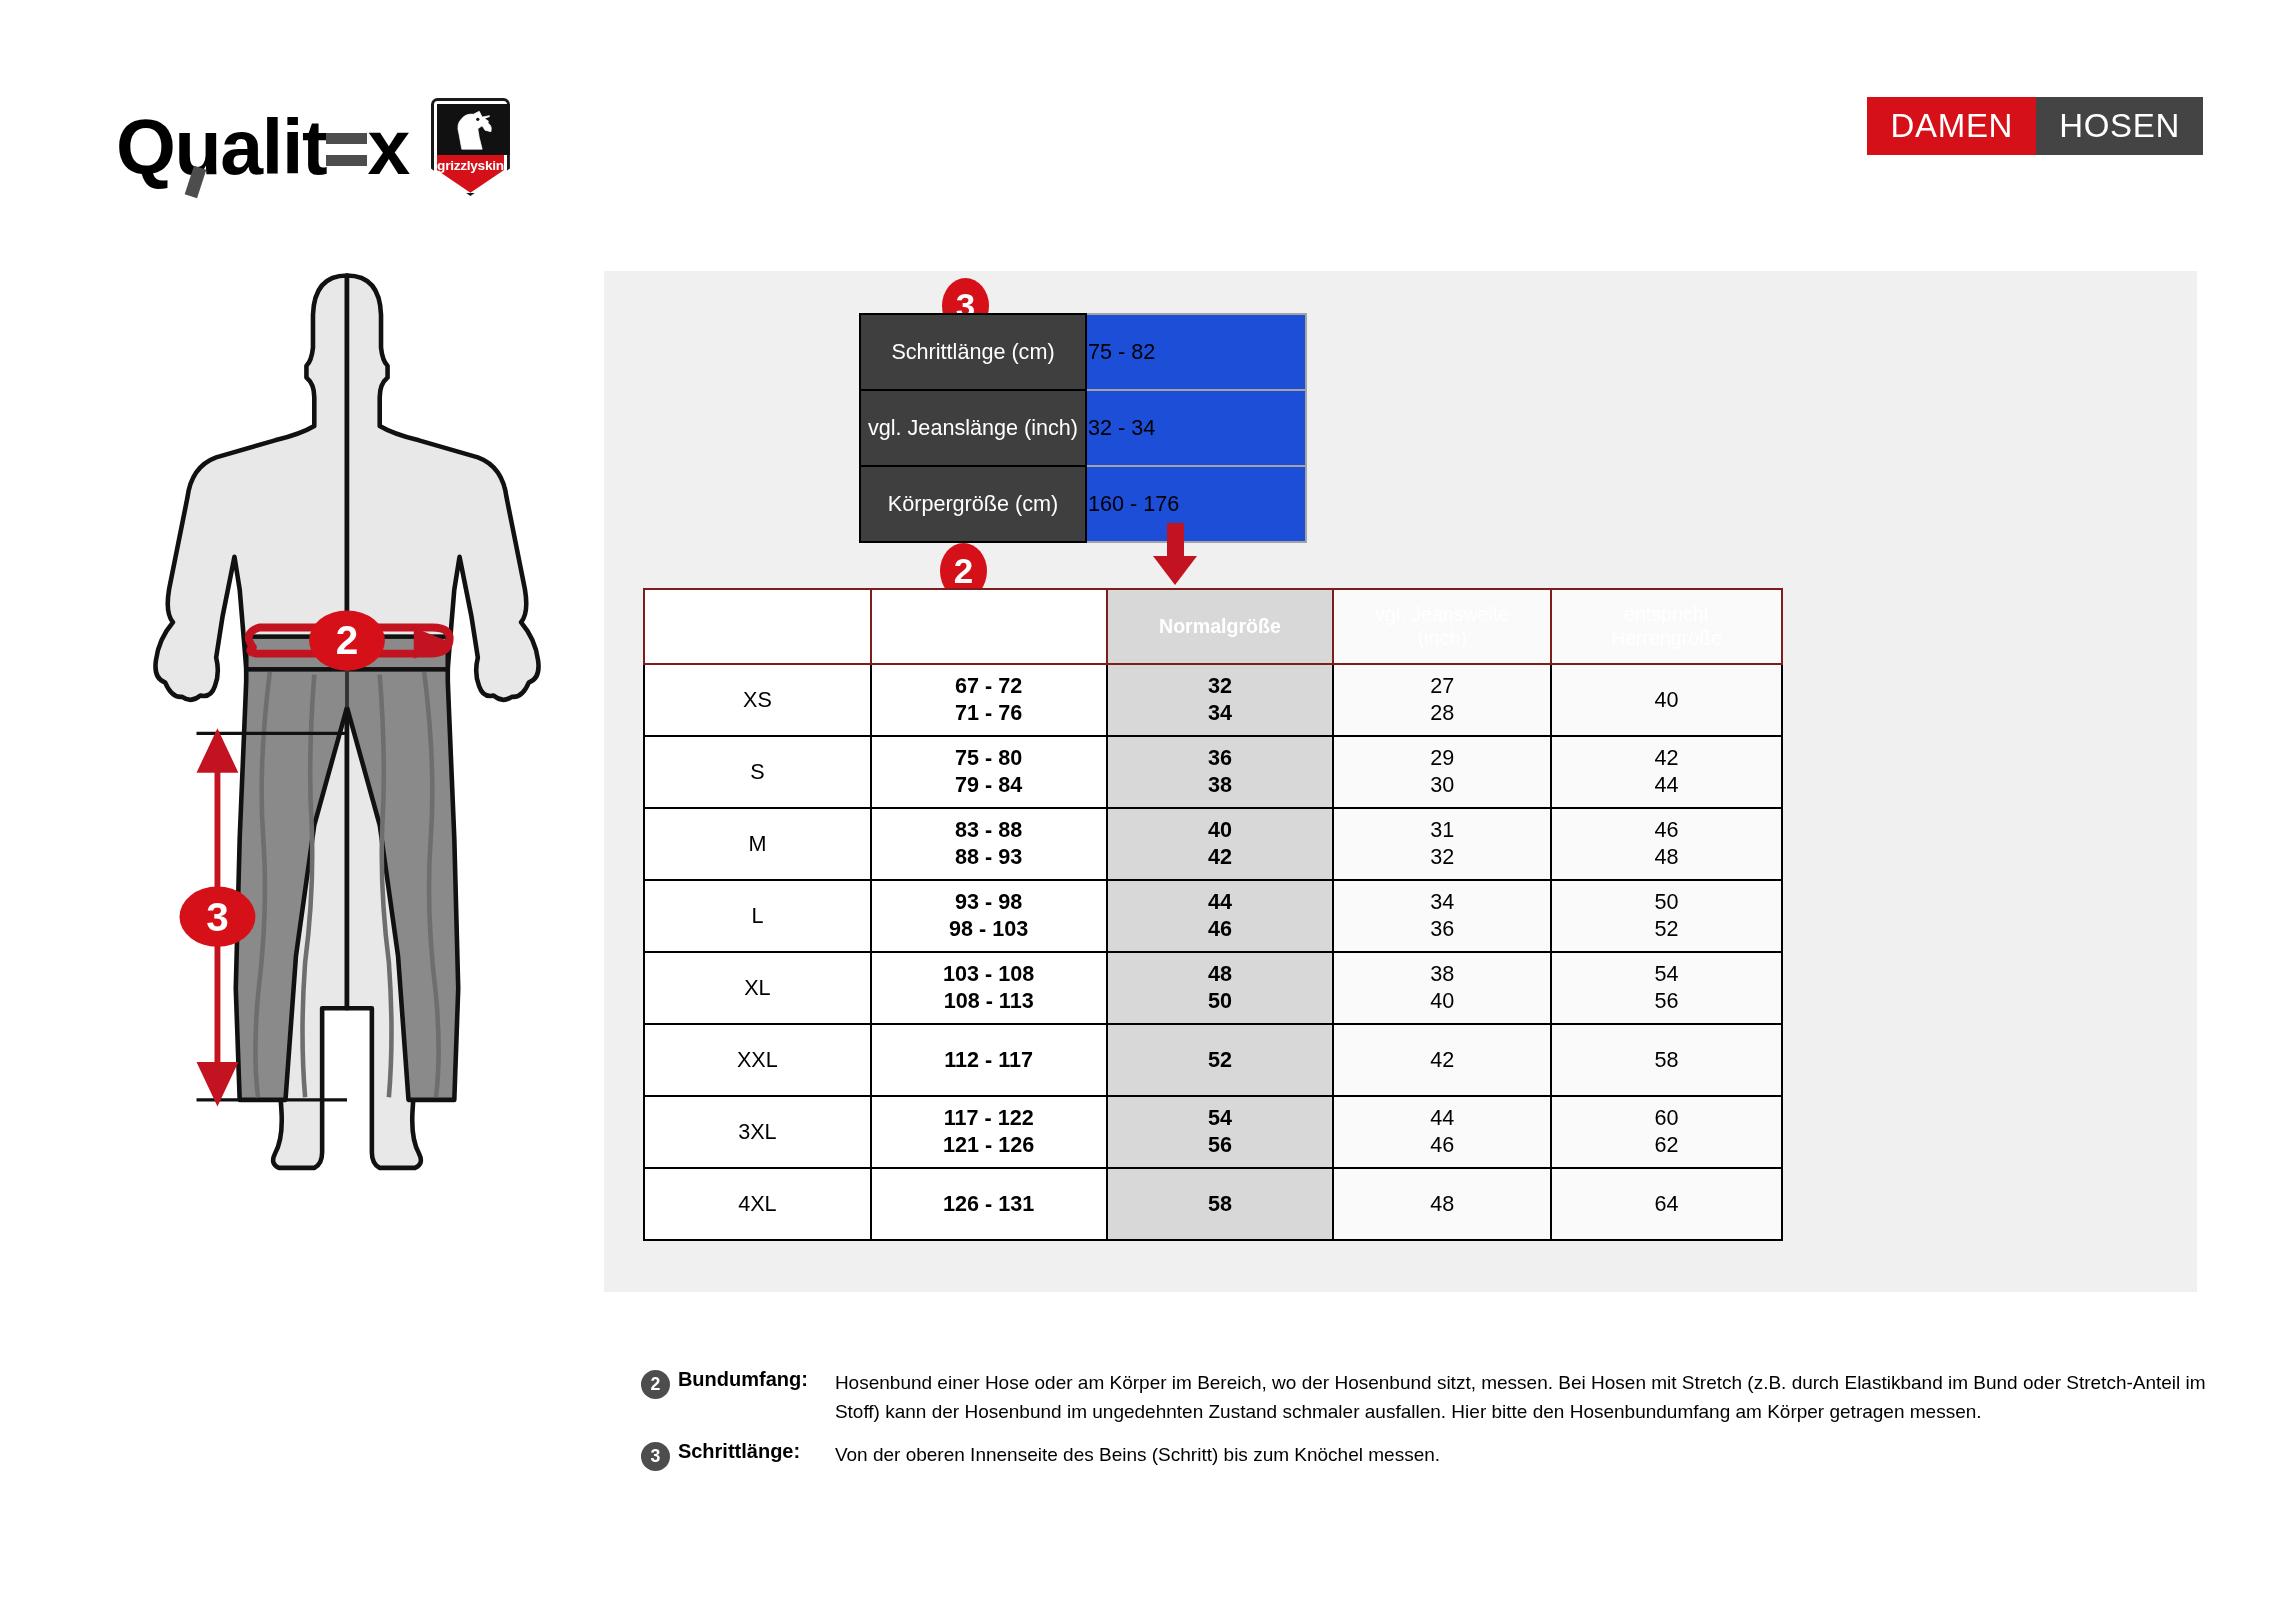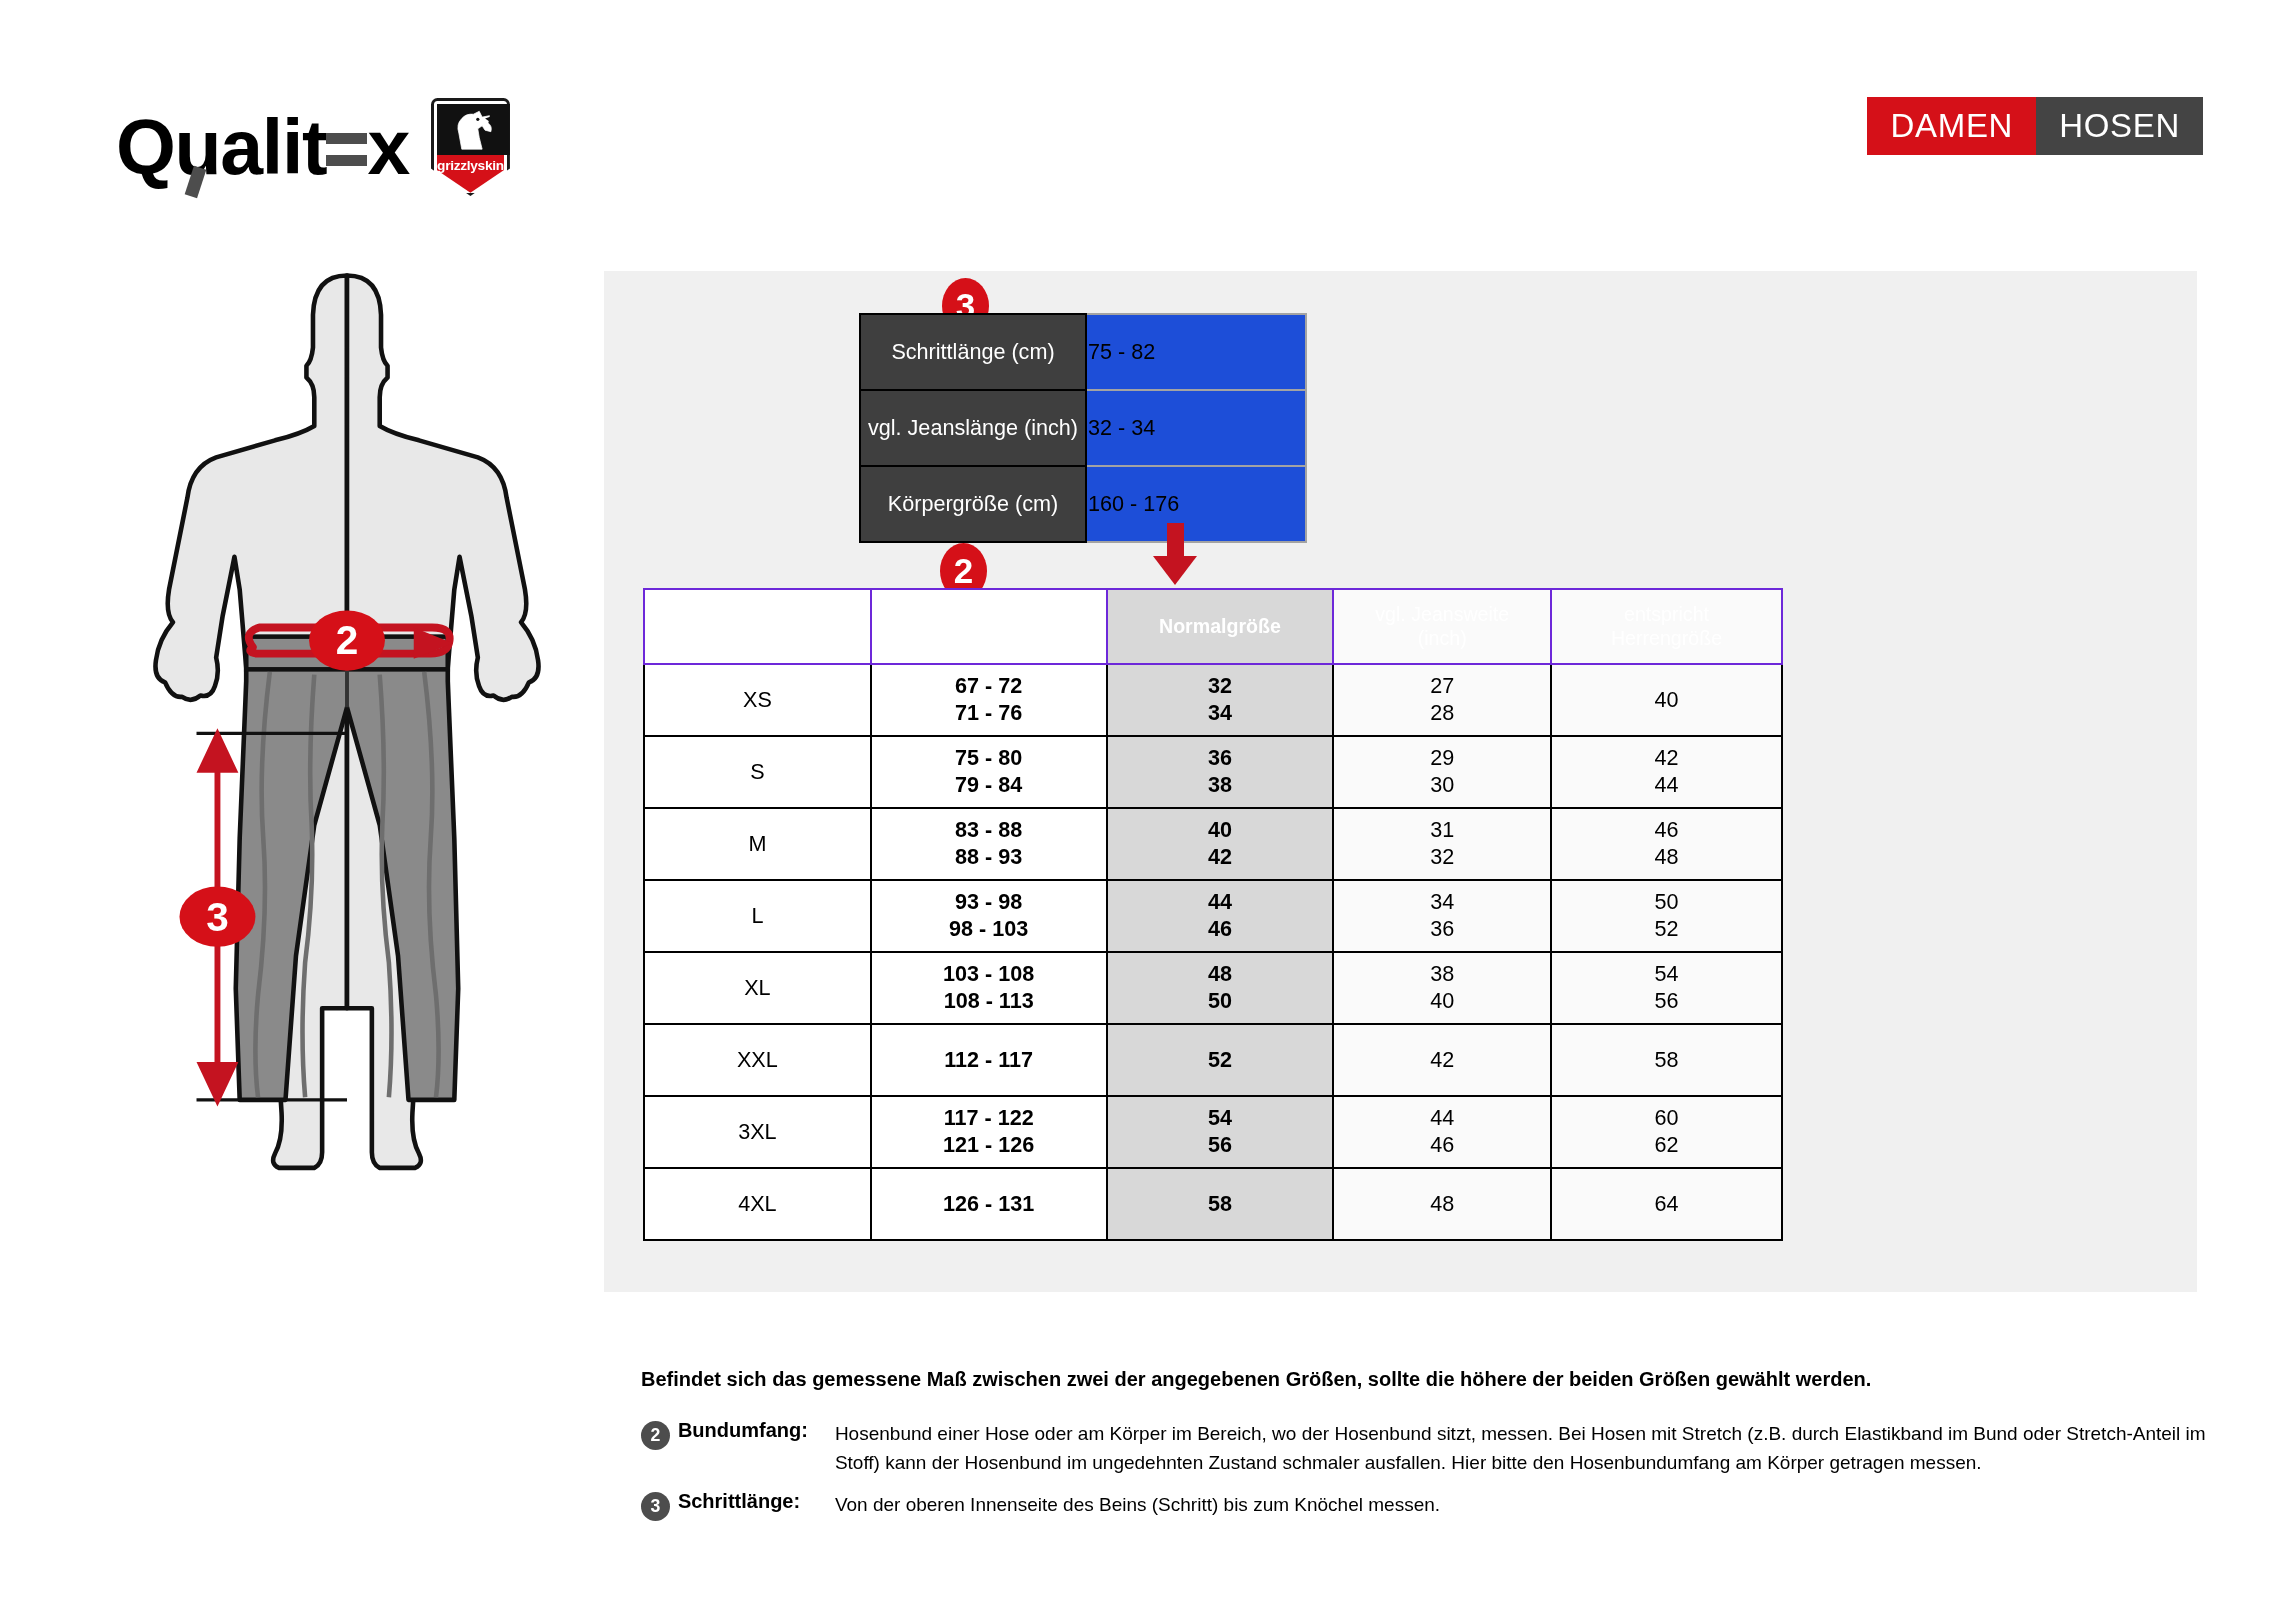--- a/index.html
+++ b/index.html
@@ -44,21 +44,21 @@
   #top-table{position:absolute;left:859px;top:313px;border-collapse:collapse;}
   #top-table td{height:72px;font-size:21.6px;}
   #top-table td.lbl{width:222px;background:#3f3f3f;color:#fff;text-align:center;
      border:2px solid #000;}
   #top-table td.val{width:216px;background:#1d4ed8;color:#000;text-align:left;
      border:2px solid #a3a3a3;}
 
   
   #main-table{position:absolute;left:643px;top:588px;border-collapse:collapse;}
   #main-table th{background:#3f3f3f;color:#fff;font-size:19.6px;font-weight:400;
-     border:2px solid #6d28d9;height:73px;line-height:1.18;padding:0 3.9px;}
+     border:2px solid #7f1d1d;height:73px;line-height:1.18;padding:0 3.9px;}
   #main-table td{border:2px solid #000;text-align:center;font-size:21.6px;line-height:1.25;height:68px;}
   #main-table td .two{display:block;}
   #main-table .c-size{width:217px;background:#fff;}
   #main-table .c-waist{width:226px;background:#fff;font-weight:700;}
   #main-table .c-norm{width:217px;background:#d8d8d8;font-weight:700;}
   #main-table .c-jeans{width:208px;background:#fafafa;}
   #main-table .c-men{width:221px;background:#fafafa;}
 
   
   .red-bubble{position:absolute;background:#d51018;color:#fff;border-radius:50%;
@@ -364,21 +364,20 @@
           <span class="two">48</span>
         </td>
         <td class="c-men">
           <span class="two">64</span>
         </td>
       </tr>
     </tbody>
 </table>
 
 <div id="footnotes">
-  <div class="fn-lead">Befindet sich das gemessene Maß zwischen zwei der angegebenen Größen, sollte die höhere der beiden Größen gewählt werden.</div>
   <div id="fn-list">
       <div class="fn-row">
         <div class="fn-num">2</div>
         <div class="fn-term">Bundumfang:</div>
         <div class="fn-body">Hosenbund einer Hose oder am Körper im Bereich, wo der Hosenbund sitzt, messen. Bei Hosen mit Stretch (z.B. durch Elastikband im Bund oder Stretch-Anteil im Stoff) kann der Hosenbund im ungedehnten Zustand schmaler ausfallen. Hier bitte den Hosenbundumfang am Körper getragen messen.</div>
       </div>
       <div class="fn-row">
         <div class="fn-num">3</div>
         <div class="fn-term">Schrittlänge:</div>
         <div class="fn-body">Von der oberen Innenseite des Beins (Schritt) bis zum Knöchel messen.</div>

